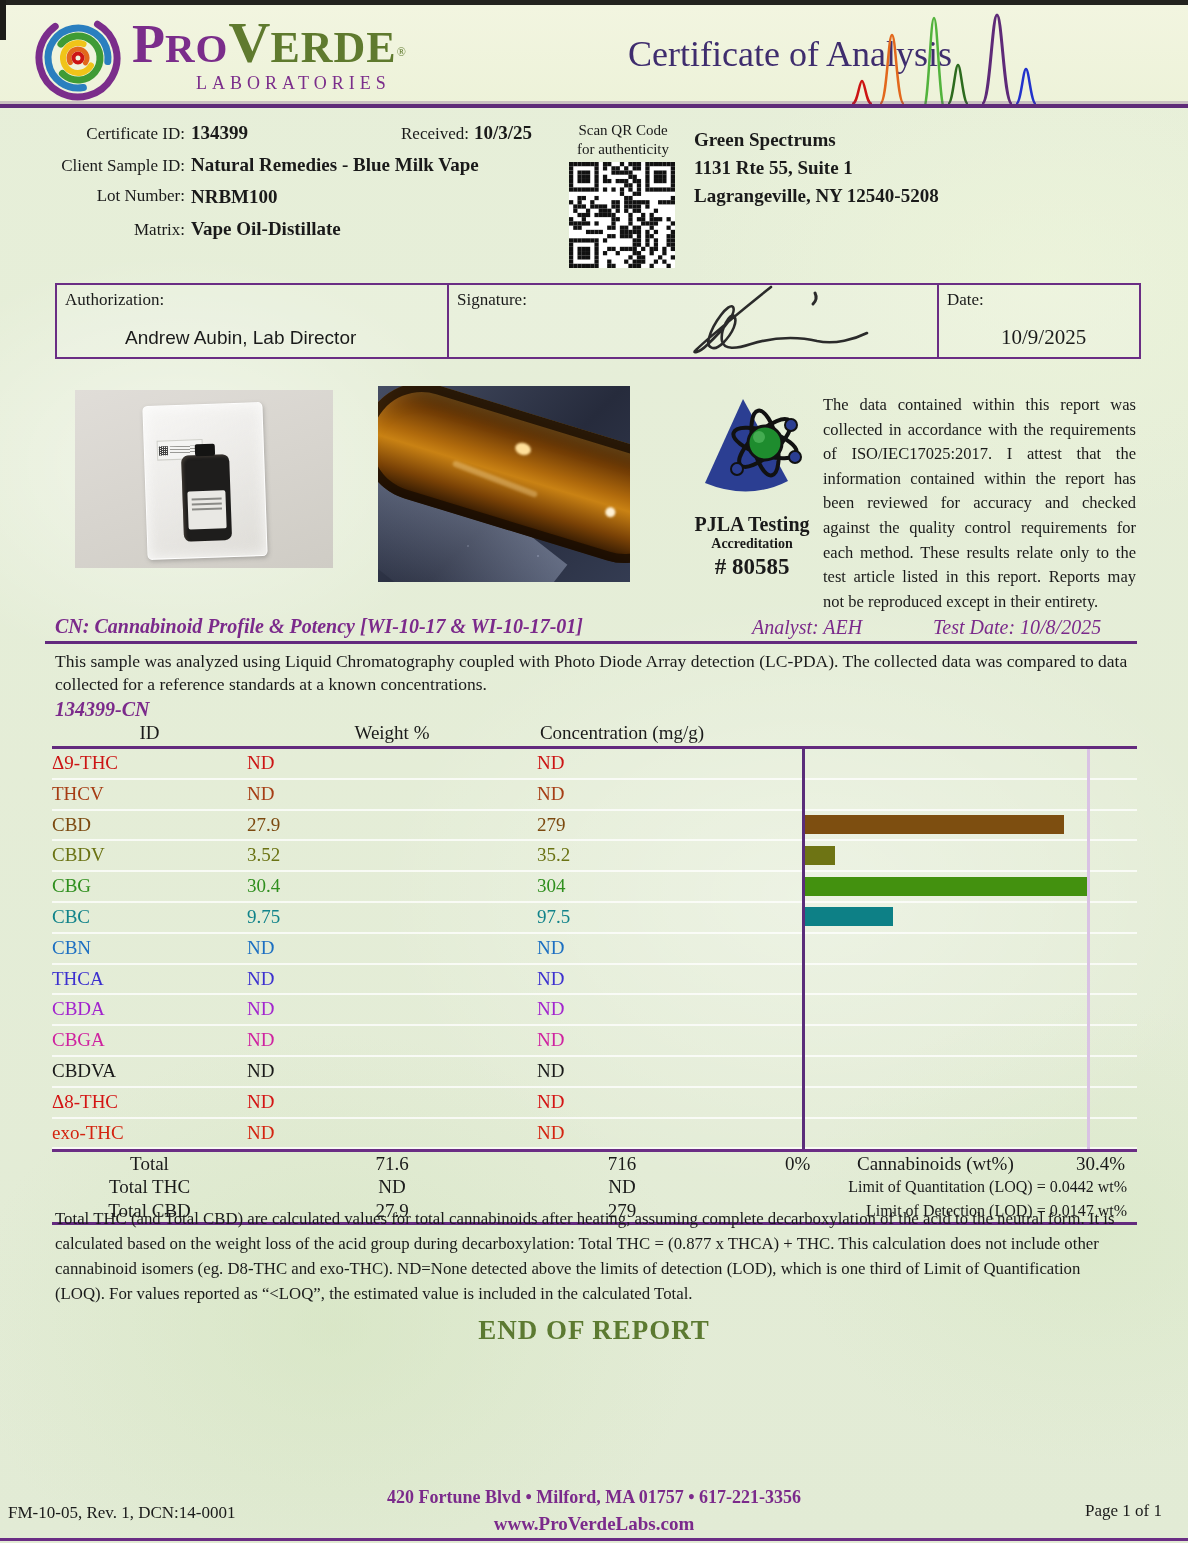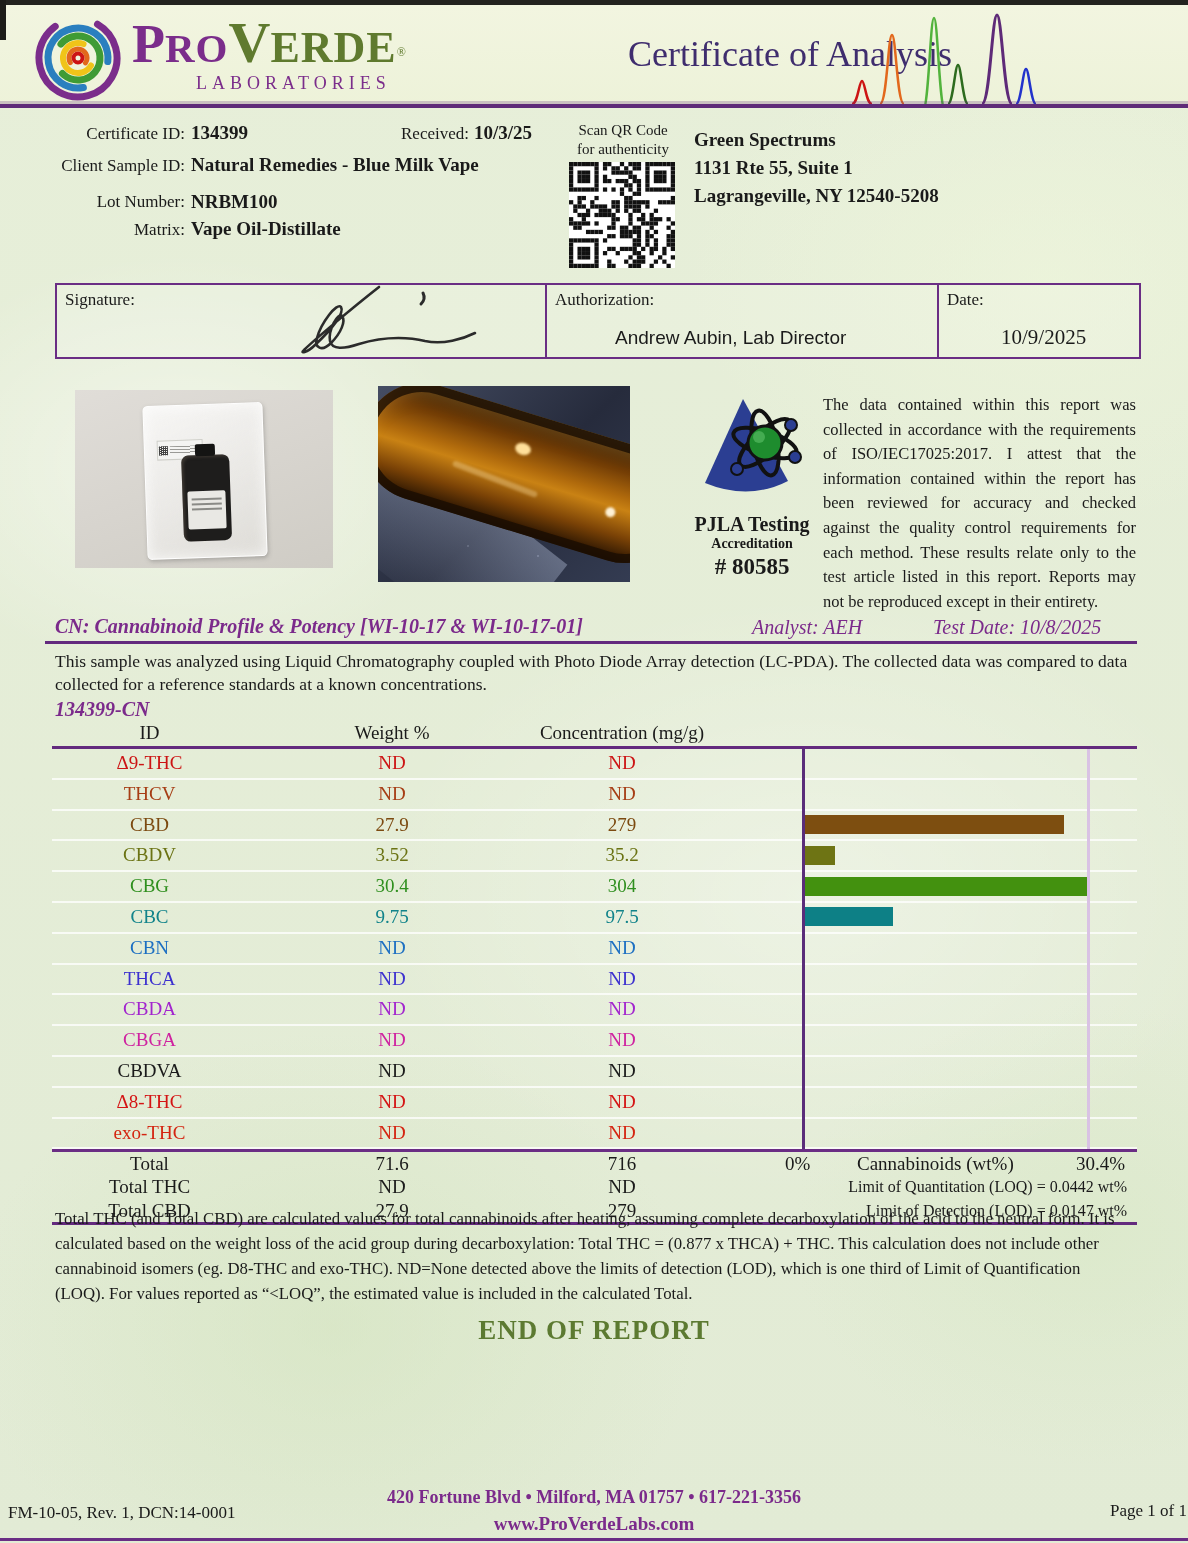--- a/index.html
+++ b/index.html
@@ -86,39 +86,39 @@
   .sec-desc{top:650px;left:55px;width:1078px;font-size:17.5px;line-height:23px;}
   .sample-code{top:698px;left:55px;font-size:20px;font-weight:bold;font-style:italic;color:#7b2a8b;}
   
   .tbl{top:720px;left:52px;width:1085px;}
   .t-head{display:grid;grid-template-columns:195px 290px 170px 1fr;height:26px;line-height:26px;font-size:19px;}
   .t-head div{text-align:center;}
   .t-rule{height:3px;background:#632a7e;}
   .t-rule-thin{height:2.5px;background:#6a2d84;}
   .t-rows{position:relative;}
   .t-row{display:grid;grid-template-columns:195px 290px 170px 1fr;height:28.8px;line-height:28.8px;font-size:19px;border-bottom:2px solid rgba(255,255,255,.75);}
-  .t-row .c{text-align:center;}
+  .t-row .c{}
   .c-chart{position:relative;}
   .bar{position:absolute;left:95px;top:4.5px;height:19px;}
   .axis-line{position:absolute;top:0;bottom:0;left:750px;width:3px;background:#5a2d7a;}
   .grid-line{position:absolute;top:0;bottom:0;left:1035px;width:3px;background:#d9c2e4;}
   .tot-row{display:grid;grid-template-columns:195px 290px 170px 1fr;height:23.5px;line-height:23.5px;font-size:19px;}
   .tot-row .c{text-align:center;}
   .tot-chart{position:relative;font-size:19px;}
   .lab-0{position:absolute;left:78px;}
   .lab-title{position:absolute;left:150px;width:180px;}
   .lab-max{position:absolute;right:12px;}
   .lab-loq,.lab-lod{position:absolute;right:10px;font-size:16px;}
   
   .footnote{top:1206px;left:55px;width:1078px;font-size:16.8px;line-height:25px;}
   .end-report{top:1315px;left:0;width:100%;text-align:center;font-size:27px;font-weight:bold;color:#5c7a31;letter-spacing:1px;}
   .foot-c1{top:1487px;left:0;width:100%;text-align:center;font-size:18px;font-weight:bold;color:#7b2a8b;}
   .foot-c2{top:1513px;left:0;width:100%;text-align:center;font-size:19px;font-weight:bold;color:#7b2a8b;}
   .foot-l{top:1503px;left:8px;font-size:17px;}
-  .foot-r{top:1501px;right:1px;font-size:17px;}
+  .foot-r{top:1501px;right:26px;font-size:17px;}
   .rule-bottom{top:1538px;left:0;width:100%;height:3px;background:#6a2d84;}
 </style>
 </head>
 <body>
 
 <div class="page">
 
   <div class="abs scan-top"></div>
   <div class="abs band"></div>
   <div class="abs scan-corner"></div>
@@ -155,21 +155,21 @@
     <div style="display:flex;align-items:baseline;height:32px;">
       <div class="meta-label" style="width:150px;">Certificate ID:</div>
       <div class="meta-value" style="margin-left:6px;">134399</div>
       <div class="meta-label" style="margin-left:153px;">Received:</div>
       <div class="meta-value" style="margin-left:5px;">10/3/25</div>
     </div>
     <div style="display:flex;align-items:baseline;height:32px;">
       <div class="meta-label" style="width:150px;">Client Sample ID:</div>
       <div class="meta-value" style="margin-left:6px;">Natural Remedies - Blue Milk Vape</div>
     </div>
-    <div style="display:flex;align-items:center;height:32px;">
+    <div style="display:flex;align-items:flex-start;height:32px;">
       <div class="meta-label" style="width:150px;">Lot Number:</div>
       <div class="meta-value" style="margin-left:6px;">NRBM100</div>
     </div>
     <div style="display:flex;align-items:baseline;height:32px;">
       <div class="meta-label" style="width:150px;">Matrix:</div>
       <div class="meta-value" style="margin-left:6px;">Vape Oil-Distillate</div>
     </div>
   </div>
 
   <div class="abs" style="top:121px;left:560px;">
@@ -479,30 +479,30 @@
       </svg>
   </div>
 
   <div class="abs client" style="top:126px;left:694px;">
     <div>Green Spectrums</div>
     <div>1131 Rte 55, Suite 1</div>
     <div>Lagrangeville, NY  12540-5208</div>
   </div>
 
   <div class="abs auth">
+    <div class="auth-cell auth-c1">
+      <div class="auth-lab">Authorization:</div>
+      <div class="auth-name">Andrew Aubin, Lab Director</div>
+    </div>
     <div class="auth-cell auth-c2">
       <div class="auth-lab">Signature:</div>
       <svg style="position:absolute;left:110px;top:0;" width="370" height="70" viewBox="0 0 370 70">
         <path d="M212 2 C 184 24, 146 56, 137 65 C 132 69, 140 68, 148 60 C 164 45, 178 28, 174 22 C 170 17, 154 38, 150 53 C 147 63, 155 67, 164 58 C 174 48, 179 36, 175 31 C 171 27, 161 45, 163 56 C 165 65, 177 64, 192 59 C 221 50, 246 53, 258 56 C 276 60, 296 54, 308 48" fill="none" stroke="#2b2b2b" stroke-width="2.6" stroke-linecap="round"></path>
         <path d="M256 8 C 258 12, 257 16, 254 19" fill="none" stroke="#2b2b2b" stroke-width="3" stroke-linecap="round"></path>
       </svg>
-    </div>
-    <div class="auth-cell auth-c1">
-      <div class="auth-lab">Authorization:</div>
-      <div class="auth-name">Andrew Aubin, Lab Director</div>
     </div>
     <div class="auth-cell auth-c3">
       <div class="auth-lab">Date:</div>
       <div class="auth-date">10/9/2025</div>
     </div>
   </div>
 
   <div class="abs photo1">
     <div class="bag">
       <div class="bag-sticker">

